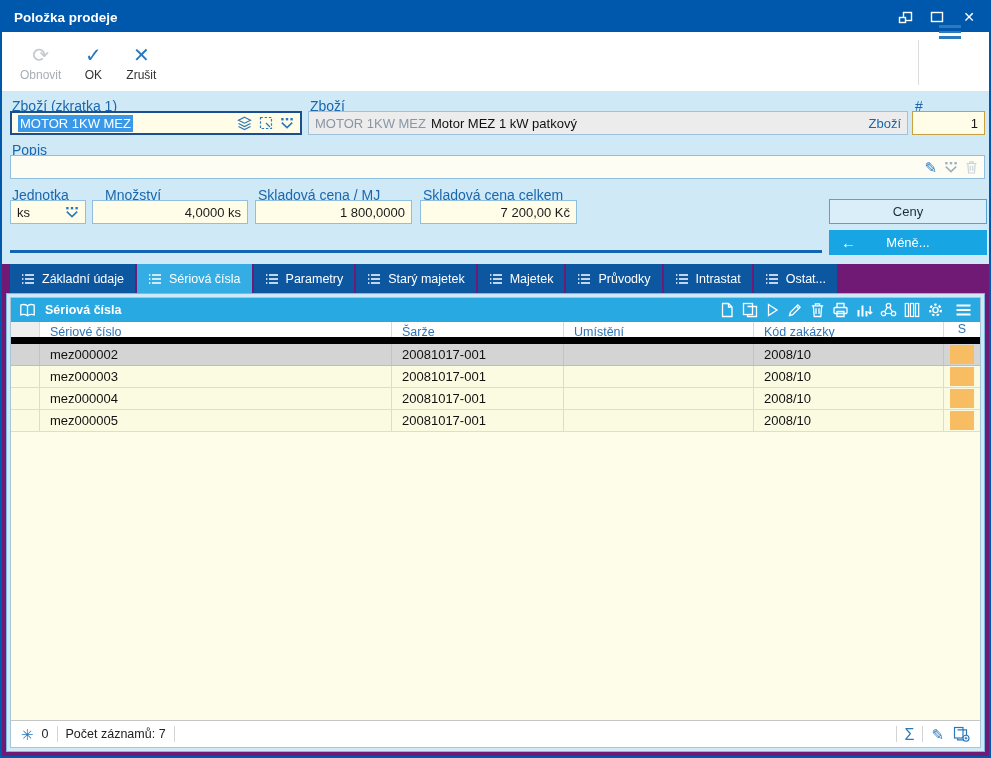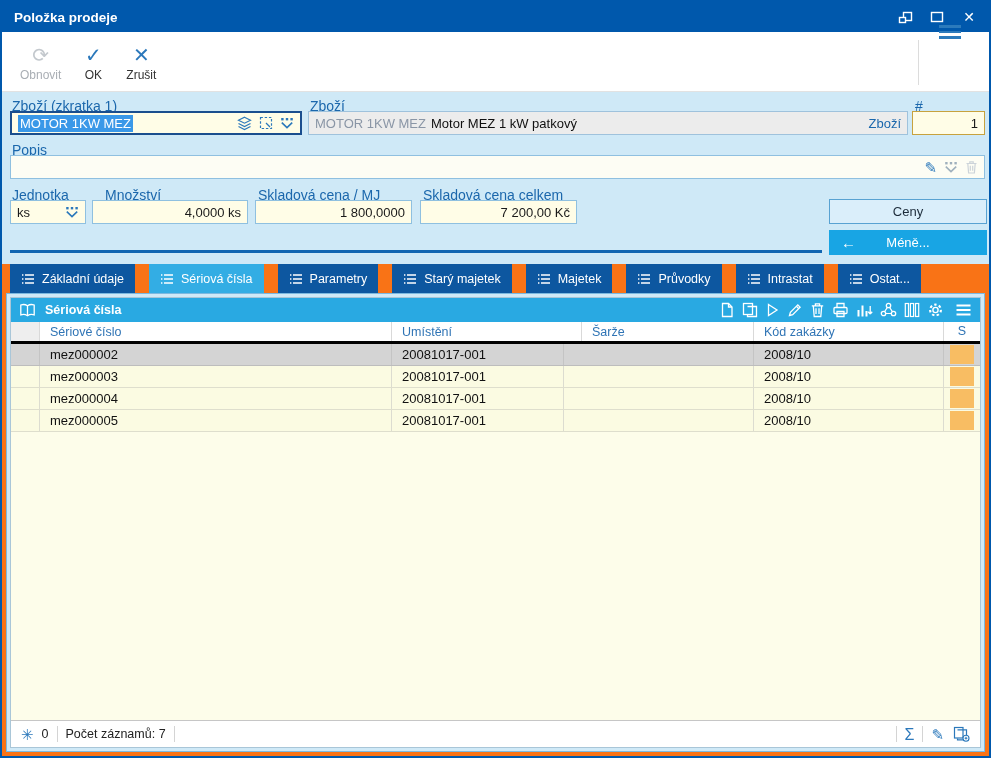--- a/index.html
+++ b/index.html
@@ -1,21 +1,21 @@
 <!DOCTYPE html>
 <html><head>
 <meta charset="utf-8">
 <style>
   * { box-sizing: border-box; margin: 0; padding: 0; }
   html,body { background:#e8e8e8; }
   body { font-family:"Liberation Sans", sans-serif; }
 
   .window{
     position:relative; width:991px; height:758px;
-    border:2px solid #0058ac; background:#f97316;
+    border:2px solid #0058ac; background:#701a75;
     display:flex; flex-direction:column; overflow:hidden;
   }
 
   
   .titlebar{ height:30px; background:#0058ac; display:flex; align-items:center; padding:0 6px 0 12px; flex:0 0 auto; }
   .titlebar .title{ color:#fff; font-weight:bold; font-size:13.5px; flex:1; }
   .wctrl{ display:flex; align-items:center; gap:4px; }
   .wbtn{ width:28px; height:24px; display:flex; align-items:center; justify-content:center; color:#fff; font-size:14px; cursor:default; }
 
   
@@ -45,31 +45,31 @@
   .code{ color:#8a96a6; }
   .name{ margin-left:5px; color:#101010; }
   .flink{ margin-left:auto; color:#1b67ac; padding-left:8px; }
   .divider{ position:absolute; left:8px; top:158px; width:812px; height:3px; background:#1166b2; }
   .btn-ceny{ position:absolute; left:827px; top:107px; width:158px; height:25px; background:#daeefa; border:1px solid #58a2d2; color:#1c2b3a; font-size:13px; display:flex; align-items:center; justify-content:center; }
   .btn-mene{ position:absolute; left:827px; top:138px; width:158px; height:25px; background:#18a5e4; border:none; color:#fff; font-size:13px; display:flex; align-items:center; justify-content:center; }
   .btn-mene .arr{ position:absolute; left:12px; font-size:15px; }
   .pic{ color:#2b78bb; font-size:15px; line-height:15px; }
 
   
-  .tabsrow{ height:29px; display:flex; gap:14px; padding-left:8px; flex:0 0 auto; align-items:flex-end; }
+  .tabsrow{ height:29px; display:flex; gap:2px; padding-left:8px; flex:0 0 auto; align-items:flex-end; }
   .tab{ height:29px; background:#0d57a0; color:#fff; display:flex; align-items:center; gap:7px; padding:0 11px; font-size:12.5px; white-space:nowrap; }
   .tab.active{ background:#33ade4; }
 
   
   .frame{ flex:1; margin:0 4px 4px 4px; border:1px solid #7cb9e0; background:#cfe9f7; padding:3px; display:flex; }
   .grid{ flex:1; border:1px solid #a9c6d8; background:#fdfdea; display:flex; flex-direction:column; overflow:hidden; }
   .ghead{ height:24px; background:#29a9e2; display:flex; align-items:center; padding:0 8px; gap:7px; flex:0 0 auto; }
   .ghead .gtitle{ color:#fff; font-weight:bold; font-size:12.5px; margin-left:2px; flex:1; }
   .gico{ display:block; }
-  .gcols{ height:22px; background:#fff; border-bottom:3px solid #000000; display:flex; flex:0 0 auto; font-size:12.5px; color:#2f74b5; }
+  .gcols{ height:22px; background:#fff; border-bottom:7px solid #000000; display:flex; flex:0 0 auto; font-size:12.5px; color:#2f74b5; }
   .gcols .cell{ line-height:21px; }
   .cell{ padding:0 0 0 10px; overflow:hidden; white-space:nowrap; }
   .c-gutter{ width:28px; padding:0; }
   .gcols .c-gutter{ background:#eeeeee; }
   .c-serial{ width:352px; border-left:1px solid #dcdcd0; }
   .c-batch{ width:172px; border-left:1px solid #dcdcd0; }
   .c-loc{ width:190px; border-left:1px solid #dcdcd0; }
   .c-order{ width:190px; border-left:1px solid #dcdcd0; }
   .c-s{ flex:1; min-width:30px; border-left:1px solid #dcdcd0; padding:0; display:flex; align-items:center; justify-content:center; }
   .gcols .c-serial,.gcols .c-batch,.gcols .c-loc,.gcols .c-order,.gcols .c-s{ border-left-color:#d9d9d9; }
@@ -325,22 +325,22 @@
             <circle cx="8.5" cy="8" r="5.4" fill="none" stroke="#fff" stroke-width="2.1" stroke-dasharray="2.4 2.3"></circle>
           </svg>
         <svg class="gico" style="margin-left:4px" width="17" height="14" viewBox="0 0 17 14">
             <path d="M1.5 2.5h14M1.5 7h14M1.5 11.5h14" stroke="#fff" stroke-width="1.8" fill="none"></path>
           </svg>
       </div>
 
       <div class="gcols">
         <div class="cell c-gutter"></div>
         <div class="cell c-serial">Sériové číslo</div>
+        <div class="cell c-batch">Šarže</div>
         <div class="cell c-loc">Umístění</div>
-        <div class="cell c-batch">Šarže</div>
         <div class="cell c-order">Kód zakázky</div>
         <div class="cell c-s">S</div>
       </div>
 
       <div class="grow selected">
         <div class="cell c-gutter"></div>
         <div class="cell c-serial">mez000002</div>
         <div class="cell c-batch">20081017-001</div>
         <div class="cell c-loc"></div>
         <div class="cell c-order">2008/10</div>

